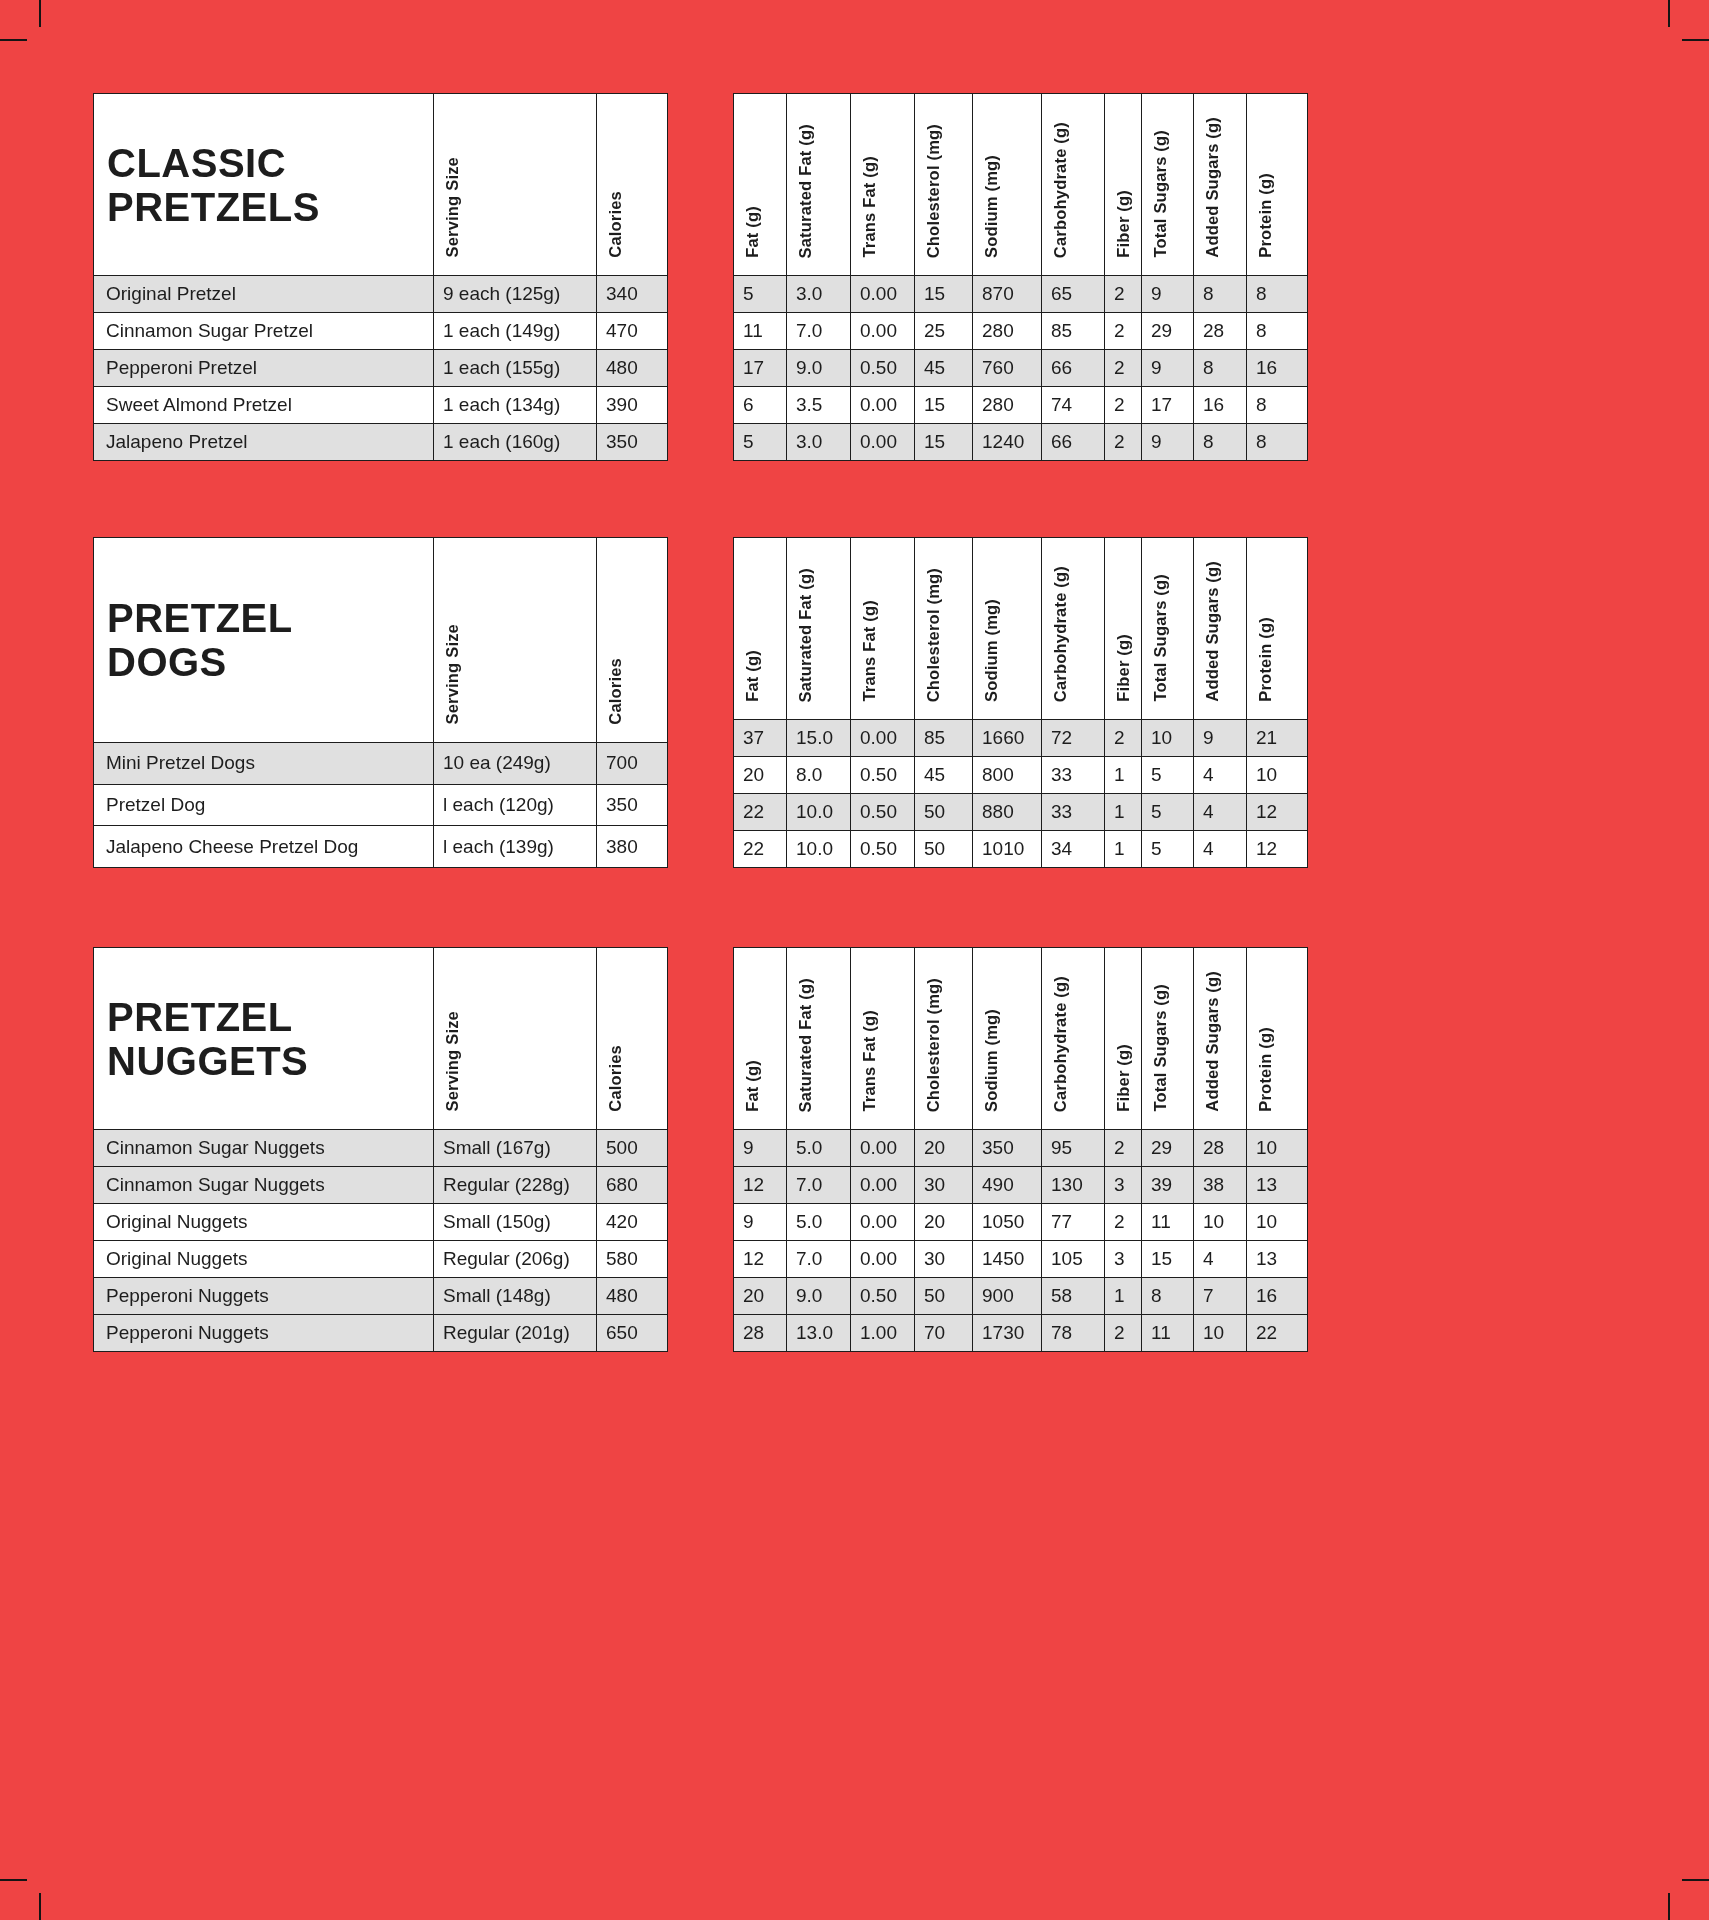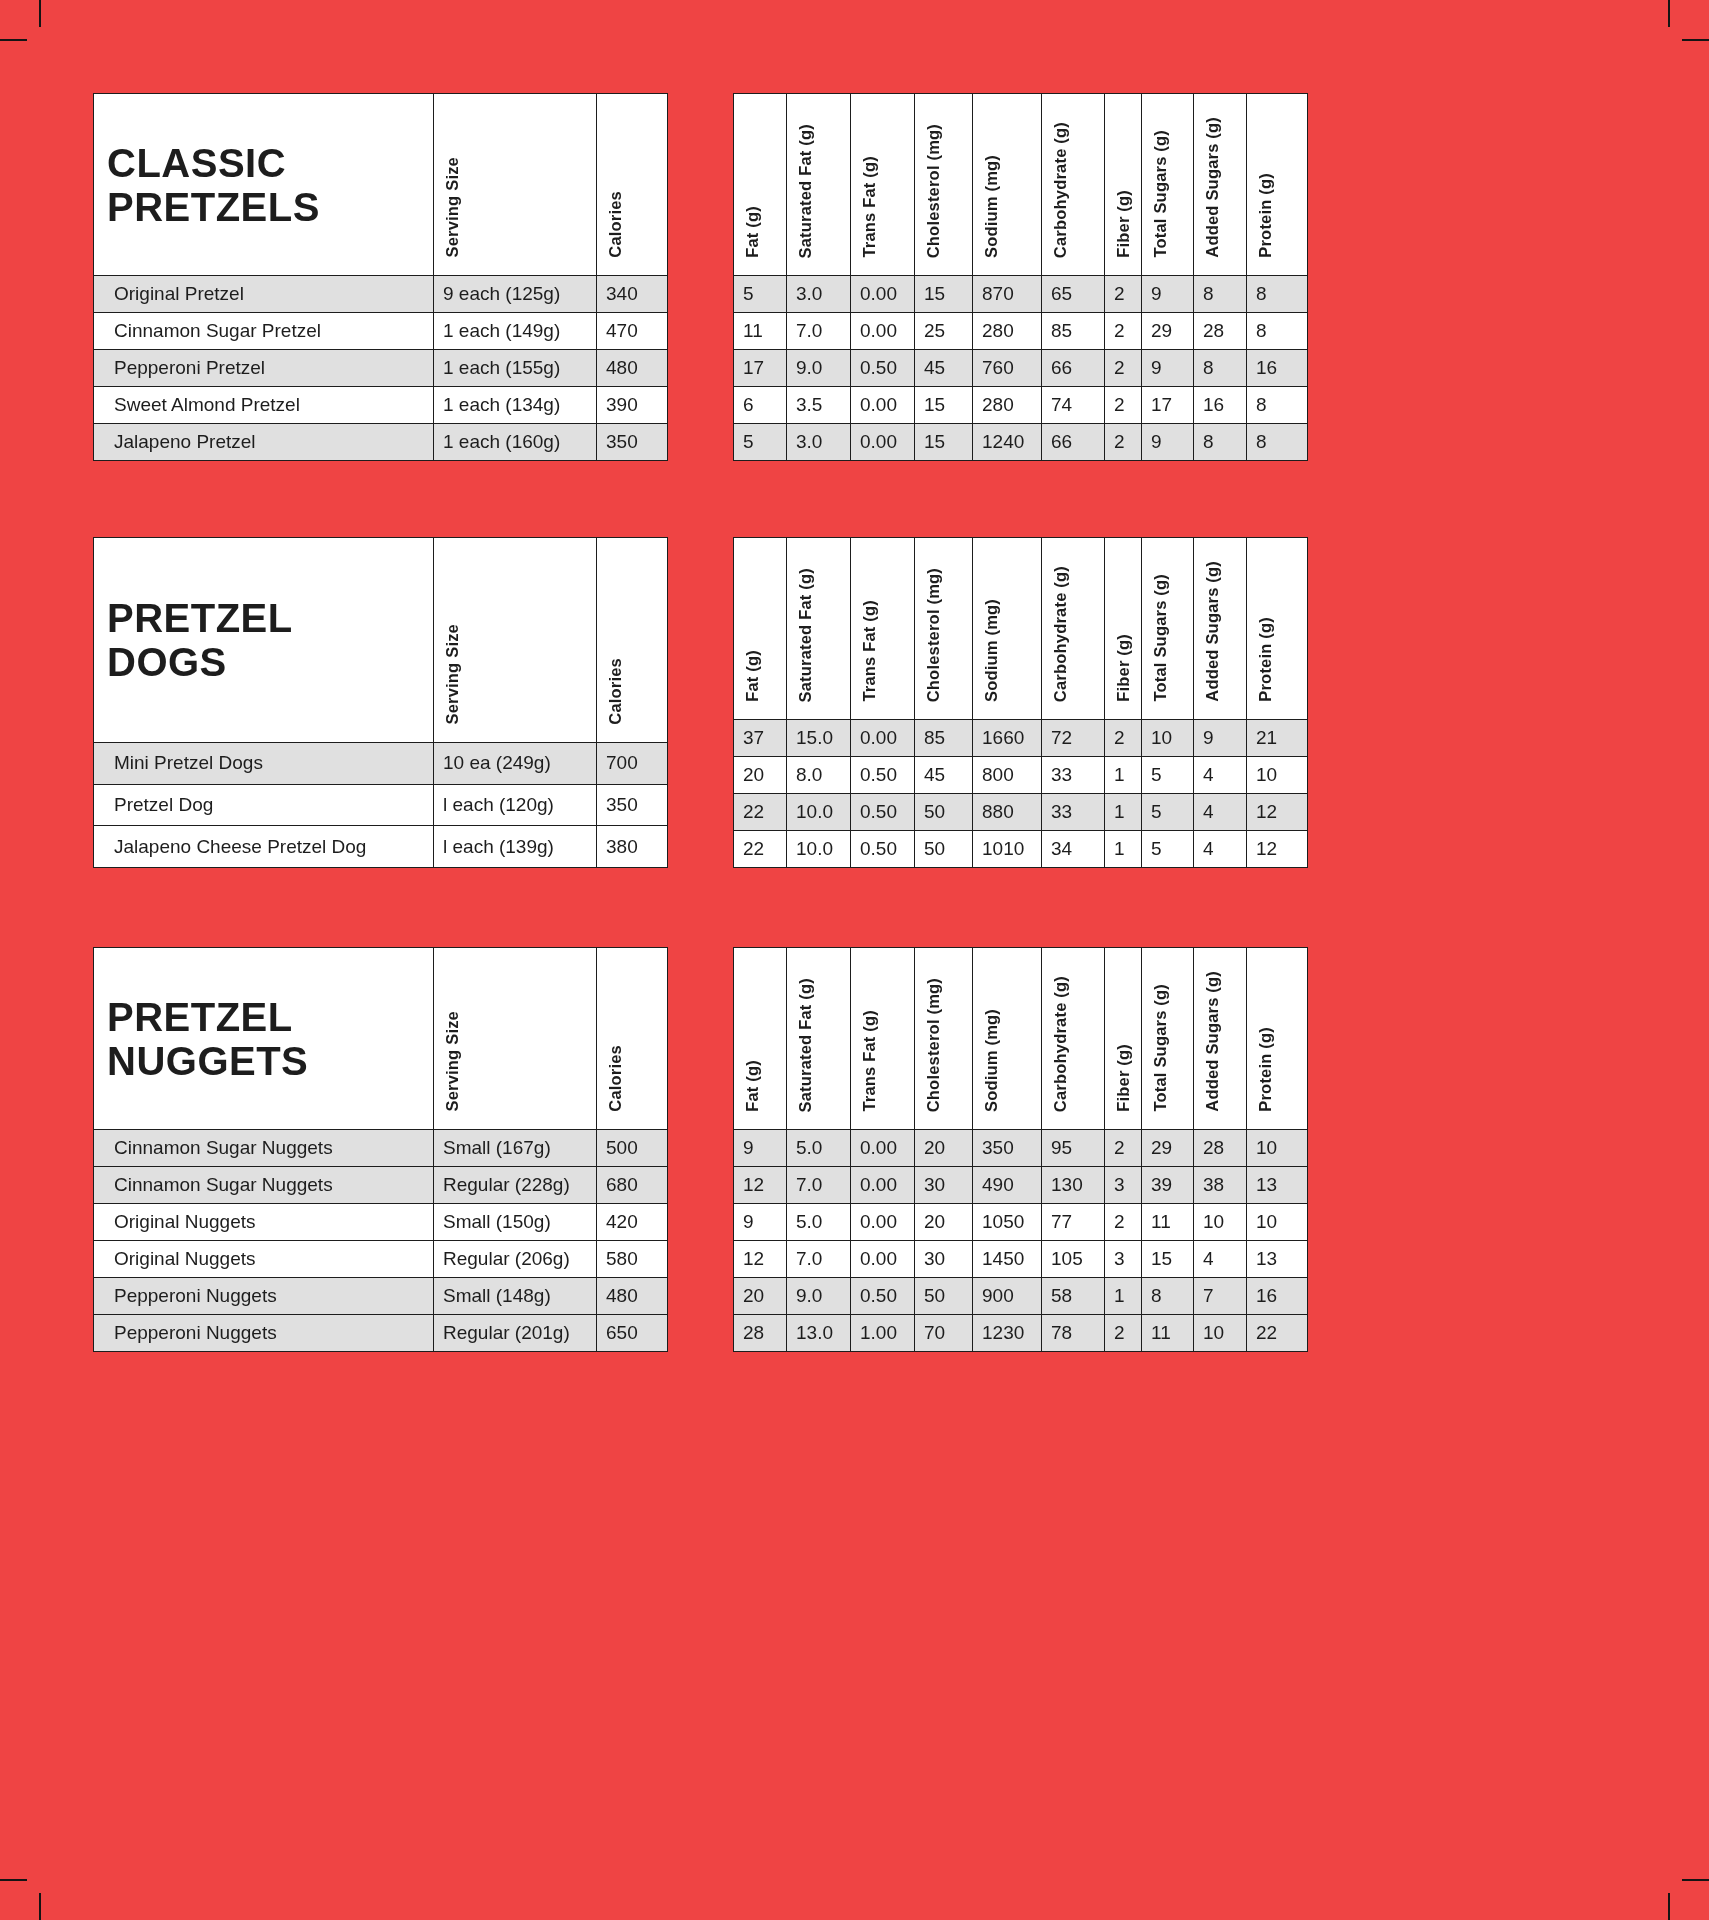--- a/index.html
+++ b/index.html
@@ -60,21 +60,21 @@
   .vtext {
     display:inline-block;
     writing-mode:vertical-rl;
     transform:rotate(180deg);
     font-weight:bold;
     font-size:16.5px;
     letter-spacing:0.2px;
     white-space:nowrap;
   }
 
-  td.name-cell  { padding-left:20px; font-size:19px; }
+  td.name-cell  { padding-left:12px; font-size:19px; }
   td.serve-cell { padding-left:9px;  font-size:19px; }
   td.cal-cell   { padding-left:9px;  font-size:19px; }
   td.num-cell   { padding-left:9px;  font-size:19px; }
 </style>
 </head>
 <body>
 
 <div class="page">
   <div class="crop v tl-v"></div>
   <div class="crop h tl-h"></div>
@@ -459,21 +459,21 @@
               <td class="num-cell">1</td>
               <td class="num-cell">8</td>
               <td class="num-cell">7</td>
               <td class="num-cell">16</td>
             </tr>
             <tr class="data stripe">
               <td class="num-cell">28</td>
               <td class="num-cell">13.0</td>
               <td class="num-cell">1.00</td>
               <td class="num-cell">70</td>
-              <td class="num-cell">1230</td>
+              <td class="num-cell">1730</td>
               <td class="num-cell">78</td>
               <td class="num-cell">2</td>
               <td class="num-cell">11</td>
               <td class="num-cell">10</td>
               <td class="num-cell">22</td>
             </tr>
           </tbody>
         </table>
       </div>
     </div>

